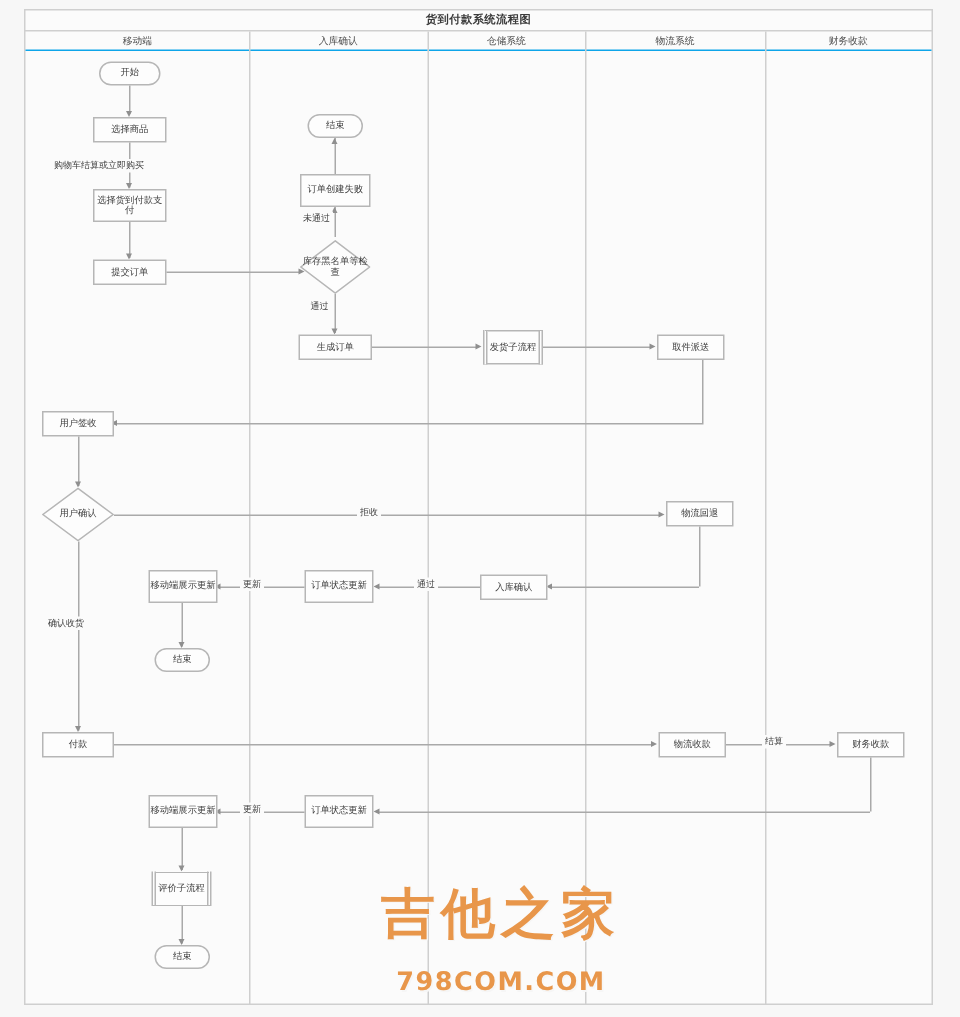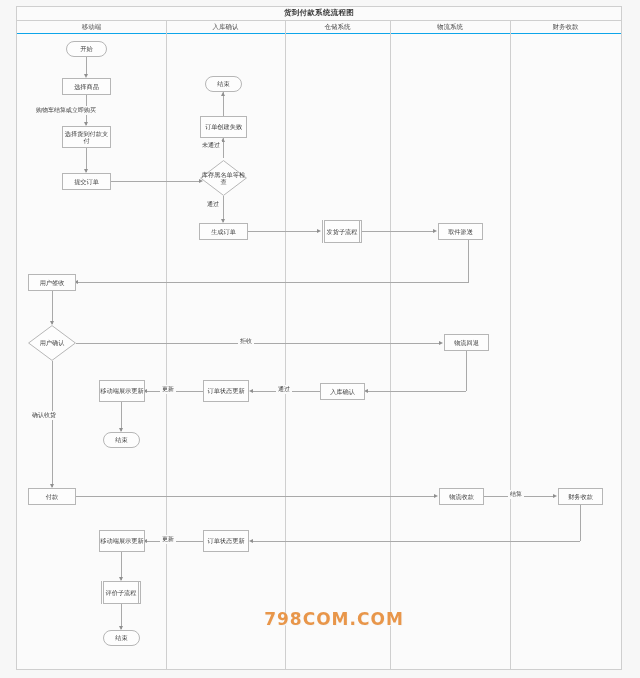--- a/index.html
+++ b/index.html
@@ -229,16 +229,17 @@
 
   <div class="node process subproc" style="left:101px;top:581px;width:40px;height:23px;">
     <span>评价子流程</span>
   </div>
   <div class="ln lnv" style="left:121px;top:604px;height:25px;"></div>
   <div class="arr arr-d" style="left:119px;top:626px;"></div>
 
   <div class="node terminal" style="left:103px;top:630px;width:37px;height:16px;">结束</div>
 
   <div class="wm">
+    <div class="big">吉他之家</div>
     <div class="small">798COM.COM</div>
   </div>
 
 </div>
 
 </body></html>

